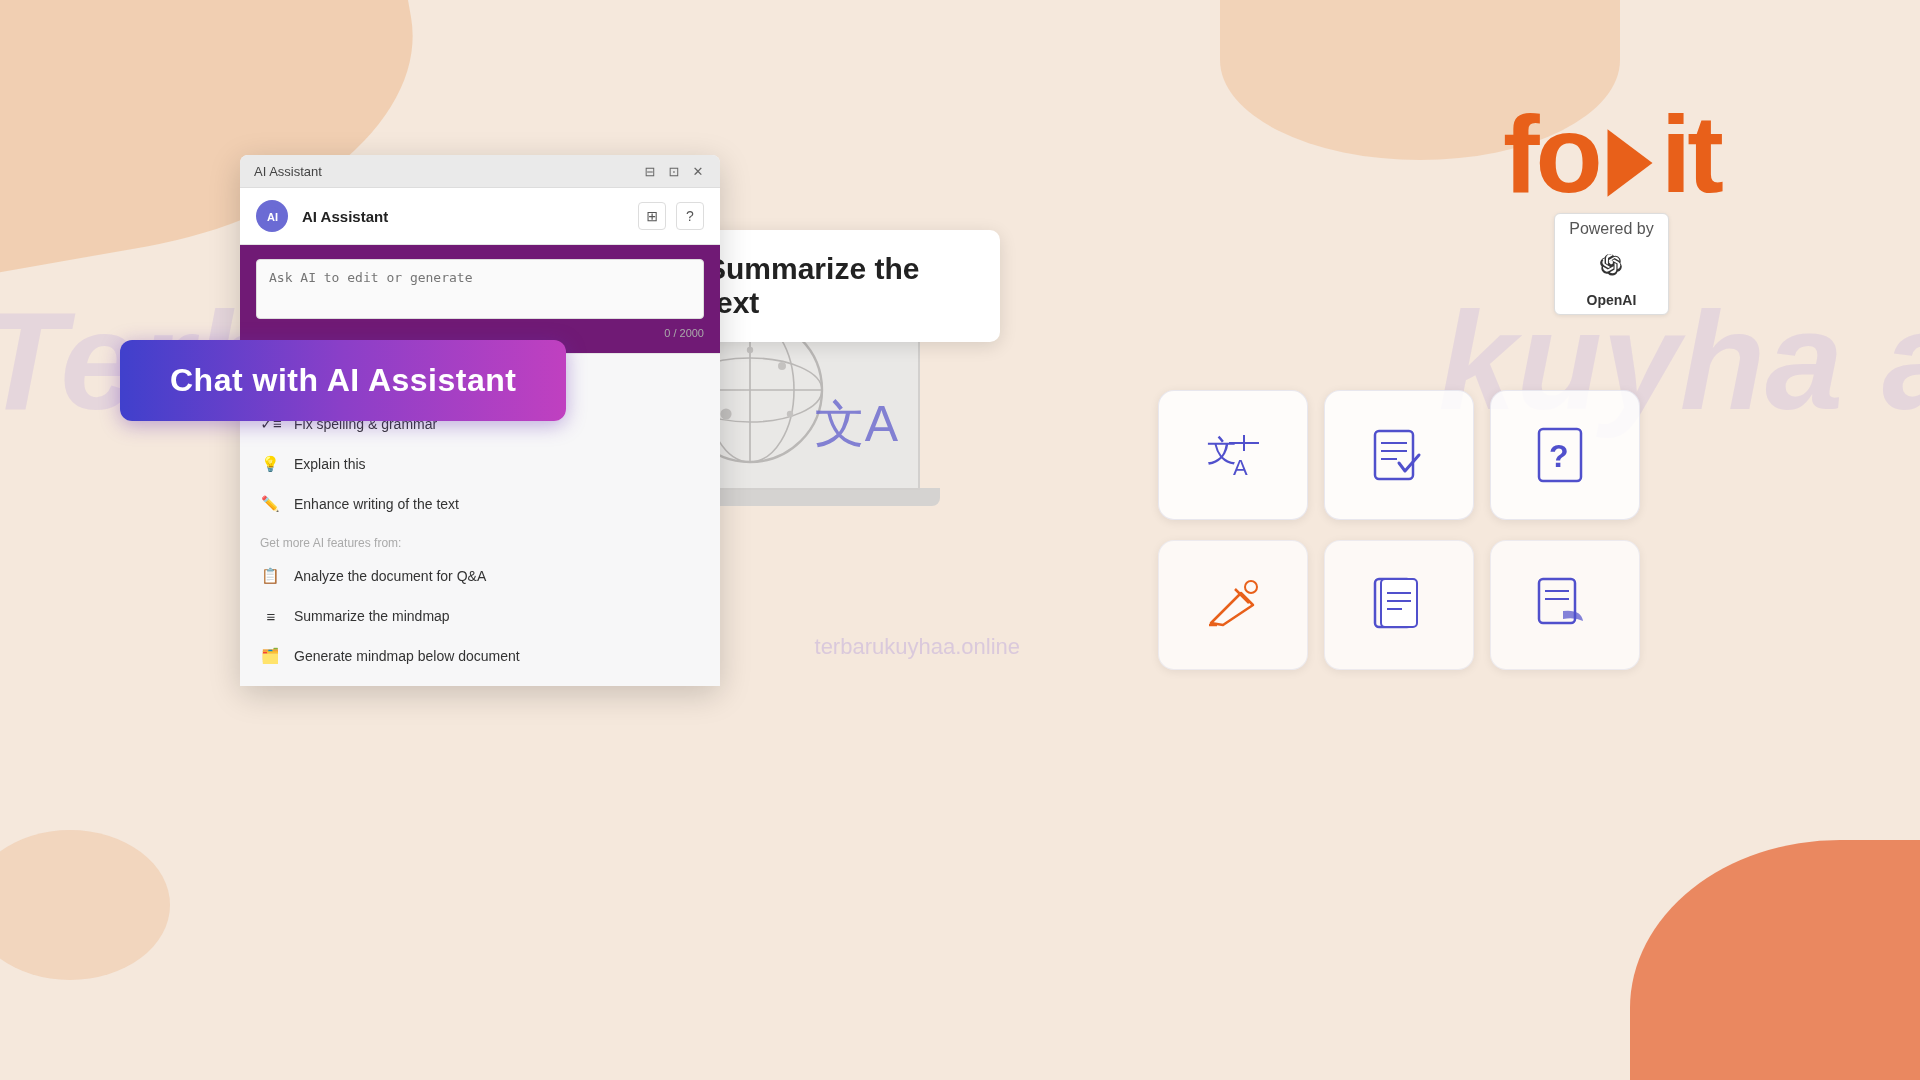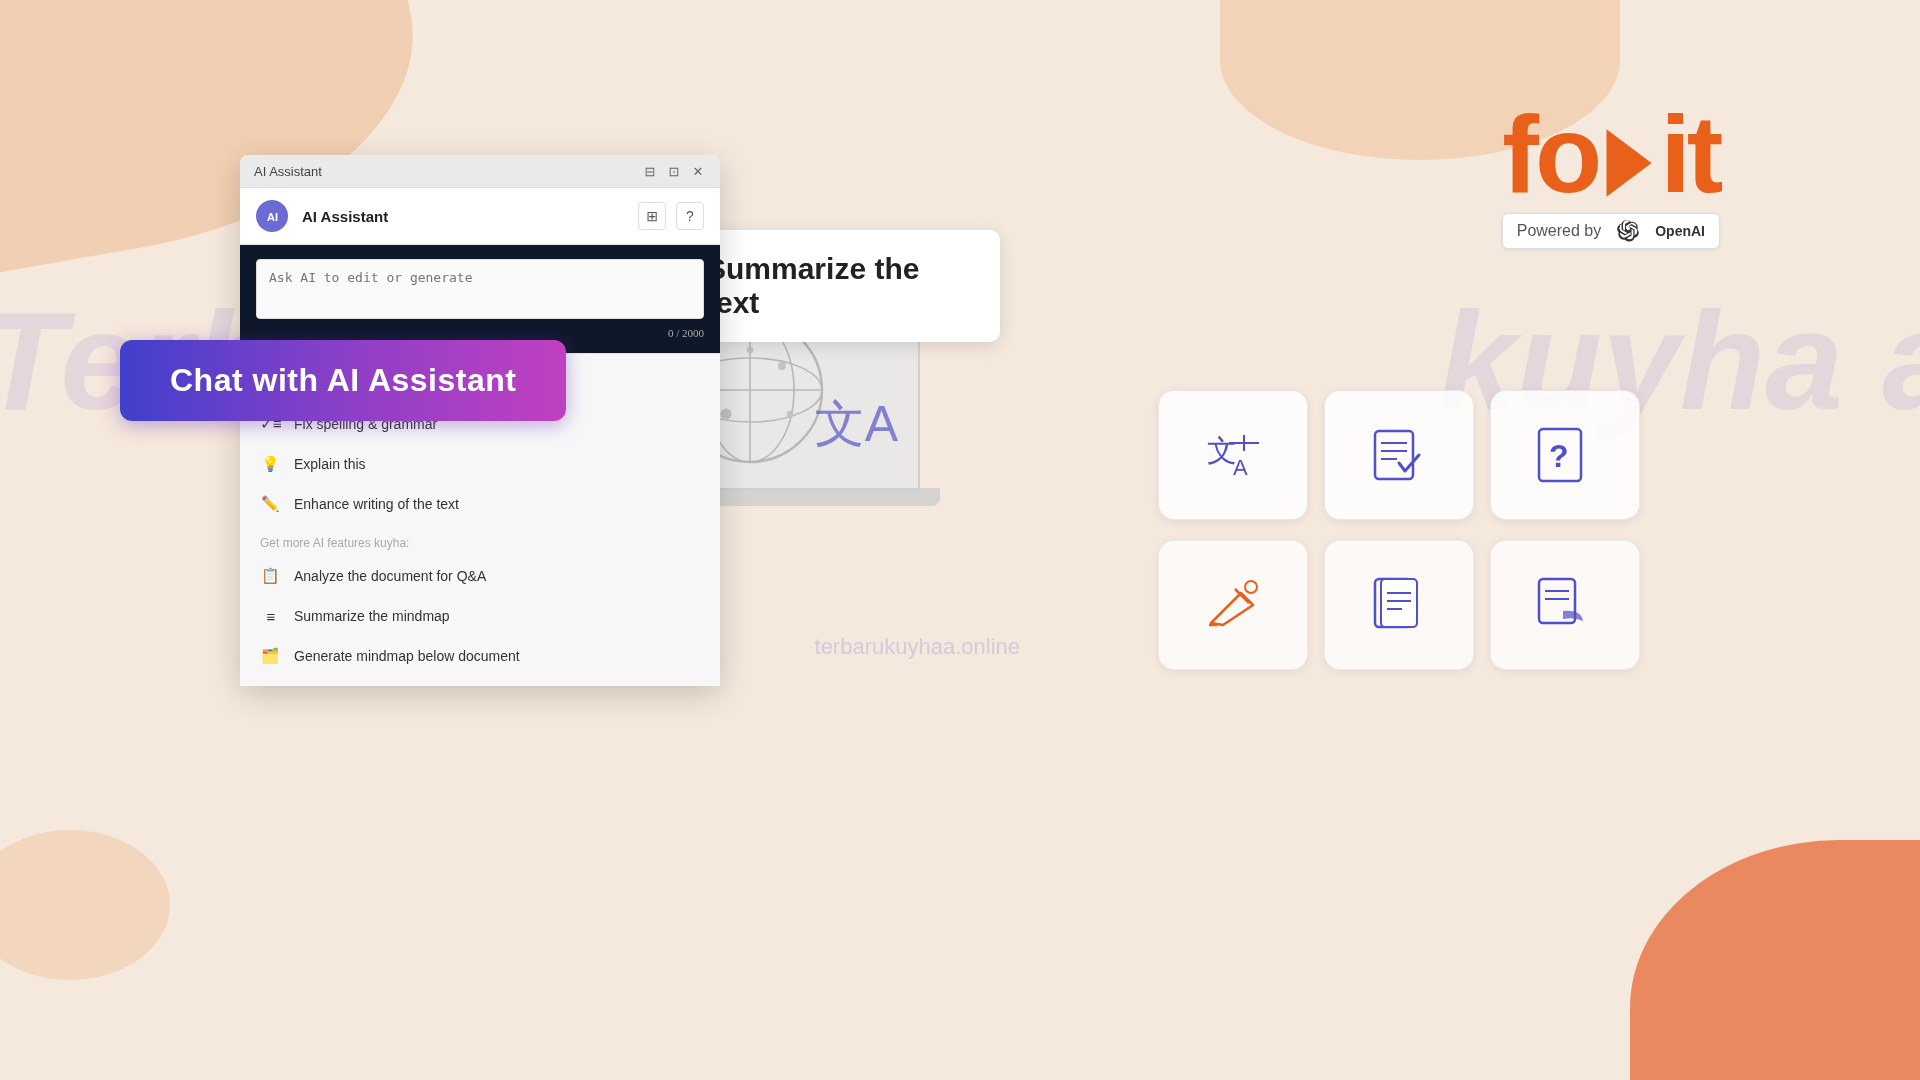--- a/index.html
+++ b/index.html
@@ -123,20 +123,21 @@
     .foxit-powered {
       display: flex;
       align-items: center;
       background: white;
       border: 1px solid #ddd;
       border-radius: 6px;
       padding: 6px 14px;
       gap: 16px;
       margin-top: 4px;
       box-shadow: 0 1px 4px rgba(0,0,0,0.08);
+      flex-direction: column;
     }
 
     .powered-text {
       font-size: 16px;
       color: #555;
     }
 
     .openai-logo {
       width: 22px;
       height: 22px;
@@ -238,21 +239,21 @@
       justify-content: center;
       cursor: pointer;
       background: white;
       font-size: 14px;
       color: #555;
     }
 
     
     .ai-input-area {
       padding: 14px 16px;
-      background: #0f172a;
+      background: #701a75;
       border-bottom: 1px solid #e5e5e5;
     }
 
     .ai-input-field {
       width: 100%;
       border: 1px solid #ddd;
       border-radius: 4px;
       padding: 10px 12px;
       font-size: 13px;
       color: #aaa;
@@ -260,21 +261,20 @@
       resize: none;
       height: 60px;
       outline: none;
     }
 
     .ai-input-count {
       text-align: right;
       font-size: 11px;
       color: #aaa;
       margin-top: 4px;
-      font-family: Liberation Serif, serif;
     }
 
     
     .chat-ai-button {
       position: absolute;
       left: 120px;
       top: 340px;
       z-index: 30;
       background: linear-gradient(90deg, #4040cc 0%, #8b3fc8 50%, #c040c0 100%);
       color: white;
@@ -624,21 +624,21 @@
     </div>
     <div class="ai-menu-item">
       <span class="ai-menu-icon">💡</span>
       <span>Explain this</span>
     </div>
     <div class="ai-menu-item">
       <span class="ai-menu-icon">✏️</span>
       <span>Enhance writing of the text</span>
     </div>
 
-    <div class="ai-divider-text">Get more AI features kuyha:</div>
+    <div class="ai-divider-text">Get more AI features from:</div>
 
     <div class="ai-menu-item">
       <span class="ai-menu-icon">📋</span>
       <span>Analyze the document for Q&amp;A</span>
     </div>
     <div class="ai-menu-item">
       <span class="ai-menu-icon">≡</span>
       <span>Summarize the mindmap</span>
     </div>
     <div class="ai-menu-item">

